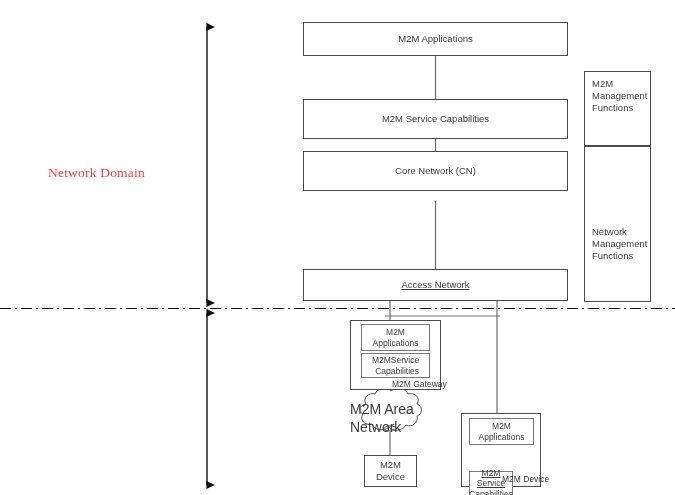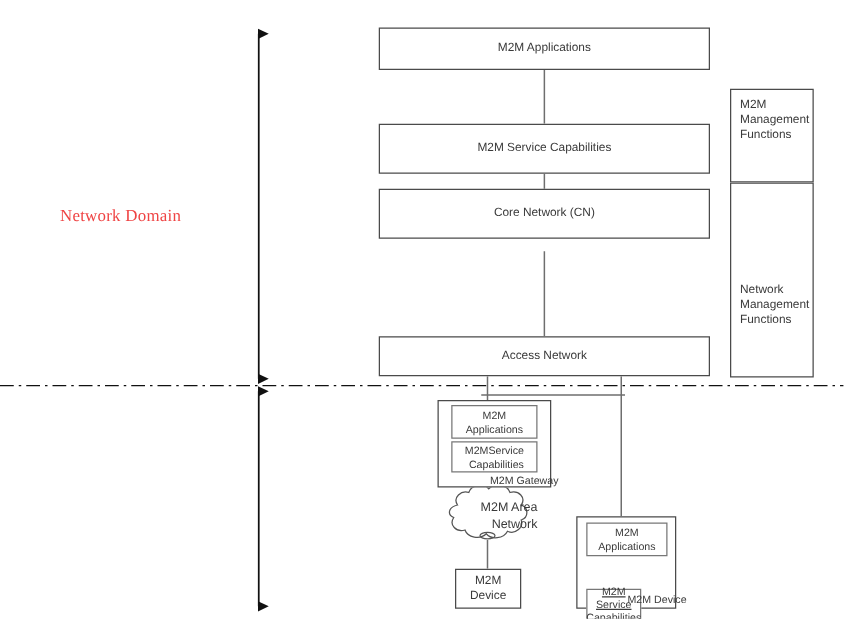--- a/index.html
+++ b/index.html
@@ -15,22 +15,22 @@
        text-align:left;padding:6px 0 0 7px;}
   .inner{position:absolute;box-sizing:border-box;border:1px solid #777;
        background:#fff;display:flex;align-items:center;justify-content:center;
        text-align:center;font-size:8.5px;color:#3a3a3a;line-height:1.2;}
   .container-box{position:absolute;box-sizing:border-box;border:1px solid #4a4a4a;
        background:#fff;}
   .cont-label{position:absolute;font-size:8.5px;color:#3a3a3a;
        white-space:nowrap;padding-left:37px;}
   .domain-label{position:absolute;font-family:"Liberation Serif",serif;
        font-size:13.5px;color:#ef4444;line-height:1.45;letter-spacing:.2px;}
-  .cloud-label{position:absolute;font-size:10px;color:#3a3a3a;
-       text-align:right;line-height:1.25;width:80px;}
+  .cloud-label{position:absolute;font-size:14px;color:#3a3a3a;
+       text-align:left;line-height:1.25;width:80px;}
 </style>
 </head>
 <body>
 
 <div id="stage">
 
   <svg id="svg-layer" viewBox="0 0 675 495">
     <defs>
       <marker id="ah-up" markerWidth="9" markerHeight="9" refX="4.5" refY="8" orient="auto" markerUnits="userSpaceOnUse">
         <path d="M4.5 0 L8.6 8.6 L0.4 8.6 Z" fill="#111"></path>
@@ -78,21 +78,21 @@
   </svg>
 
   <div class="domain-label" style="left:48px;top:163px;">Network Domain</div>
 
   <div class="box" style="left:303px;top:22px;width:265px;height:34px;">M2M Applications</div>
 
   <div class="box" style="left:303px;top:99px;width:265px;height:40px;">M2M Service Capabilities</div>
 
   <div class="box" style="left:303px;top:151px;width:265px;height:40px;">Core Network (CN)</div>
 
-  <div class="box" style="left:303px;top:269px;width:265px;height:32px;">Access Network</div>
+  <div class="box" style="left:303px;top:269px;width:265px;height:32px;text-decoration:underline;">Access Network</div>
 
   <div class="box lefttext" style="left:584px;top:71px;width:67px;height:75px;white-space:pre-line;">M2M
 Management
 Functions</div>
 
   <div class="box lefttext" style="left:584px;top:146px;width:67px;height:156px;white-space:pre-line;padding-top:79px;">Network
 Management
 Functions</div>
 
   <div class="container-box" style="left:350px;top:320px;width:91px;height:70px;"></div>

